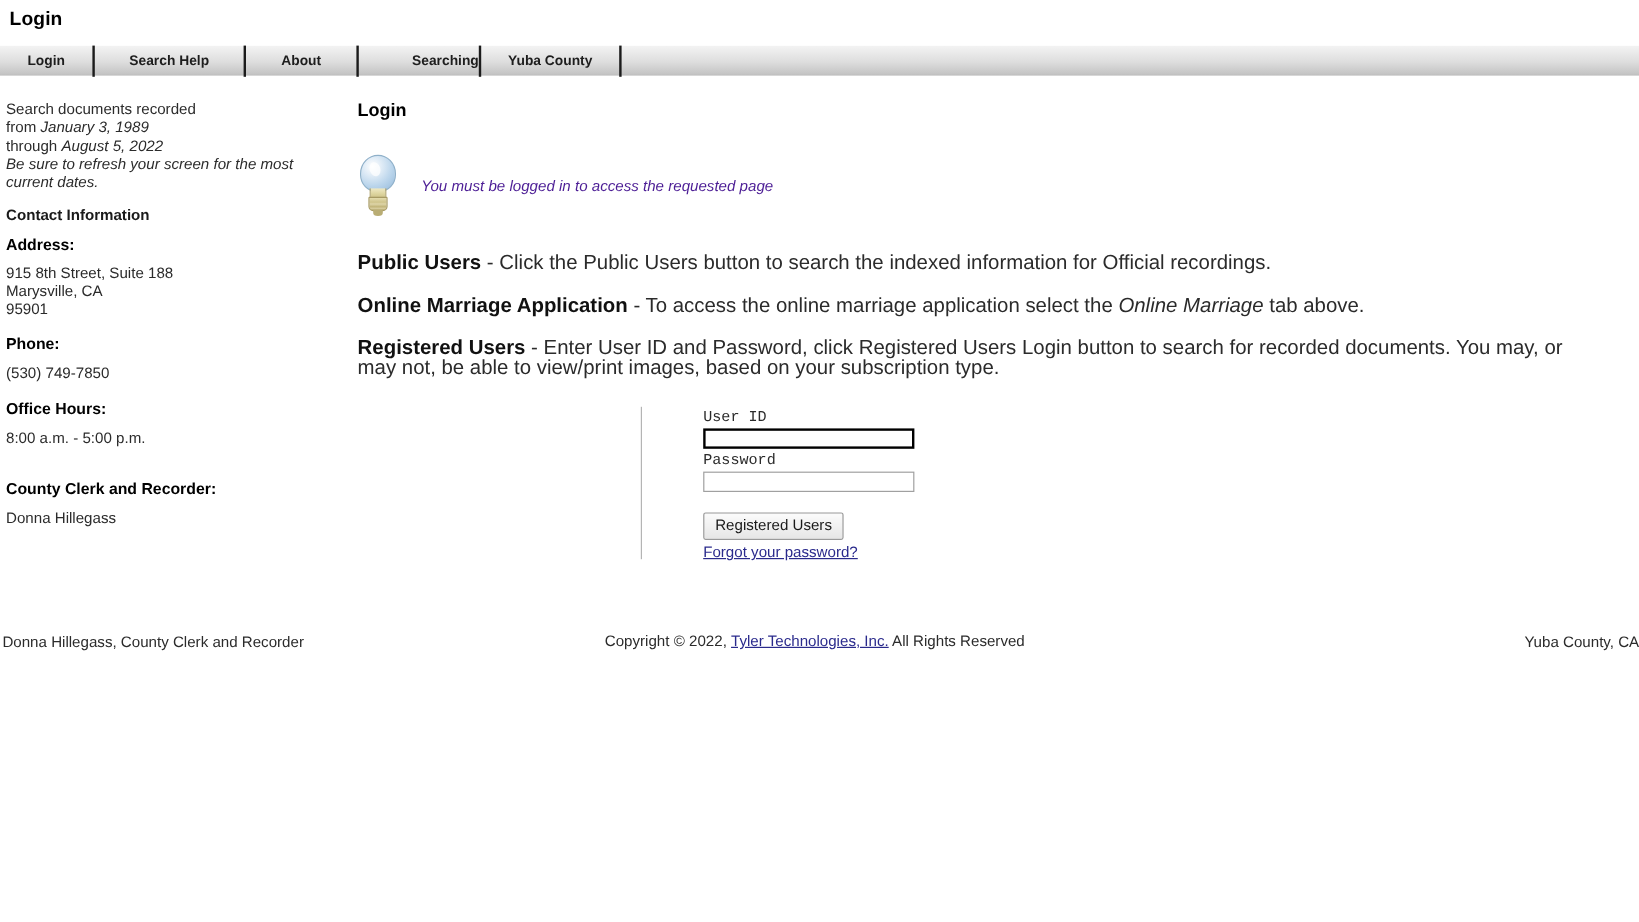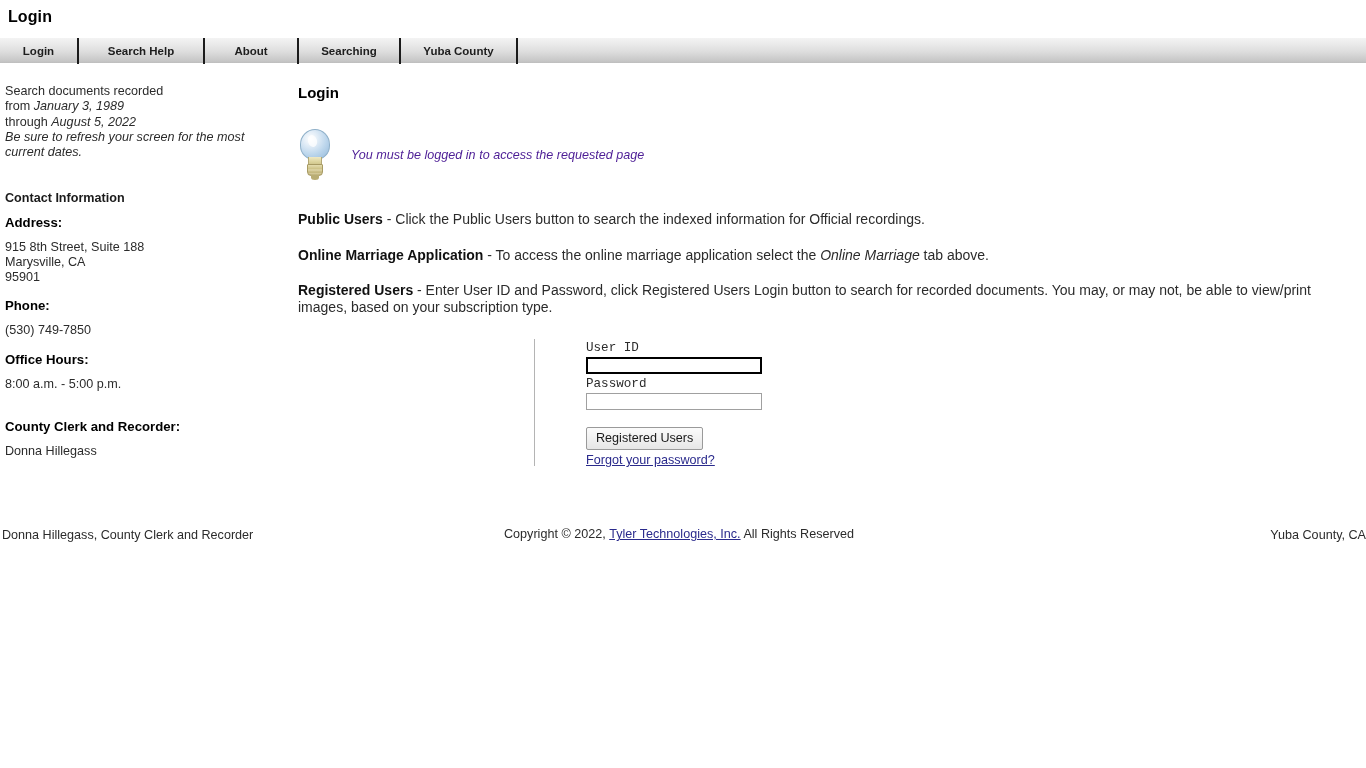--- a/index.html
+++ b/index.html
@@ -57,31 +57,31 @@
     color: #1d1d1d;
     background: transparent;
     cursor: pointer;
     user-select: none;
     white-space: nowrap;
   }
   .tab:first-child { border-left: 0; }
   .tab-w0 { width: 79px; }
   .tab-w1 { width: 126px; }
   .tab-w2 { width: 94px; }
-  .tab-w3 { width: 102px; }
+  .tab-w3 { width: 102px; justify-content: flex-end; }
   .tab-w4 { width: 117px; }
 
   
   #sidebar {
     position: absolute;
     left: 5px;
     top: 84px;
     width: 268px;
   }
-  .side-block { margin: 0 0 31px 0; line-height: 15.3px; }
+  .side-block { margin: 0 0 12px 0; line-height: 15.3px; }
   .side-intro { font-size: 12.6px; color: #2b2b2b; }
   .side-intro i { font-style: italic; }
   .side-head-plain {
     font-size: 12.6px;
     font-weight: bold;
     color: #1a1a1a;
     margin: 0 0 10px 0;
   }
   .side-head {
     font-size: 13.2px;
@@ -177,21 +177,21 @@
     position: absolute;
     left: 13px;
     top: 46px;
     width: 8px;
     height: 5px;
     background: #b9ad74;
     border-radius: 0 0 50% 50%;
   }
 
   .para {
-    font-size: 14px;
+    font-size: 17px;
     color: #2b2b2b;
     line-height: 16.5px;
     margin: 0 0 19px 0;
     max-width: 1035px;
   }
   .para b { font-weight: bold; color: #111111; }
   .para i { font-style: italic; }
 
   
   #form-row {

